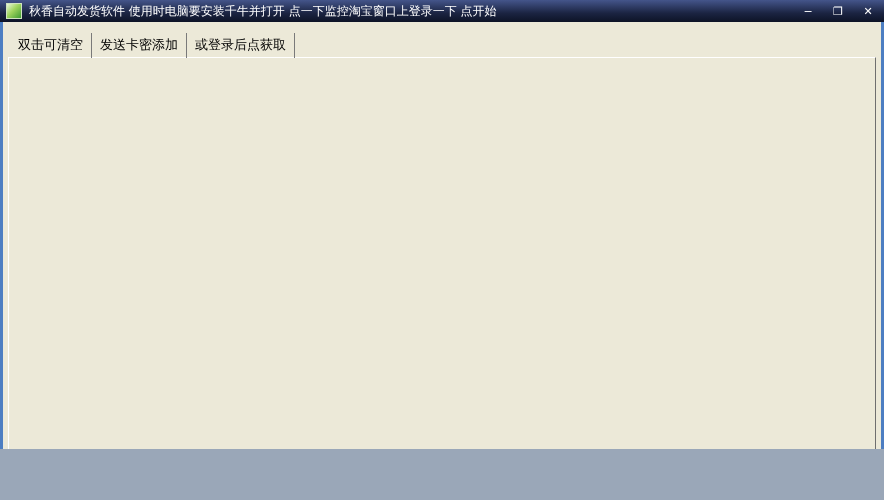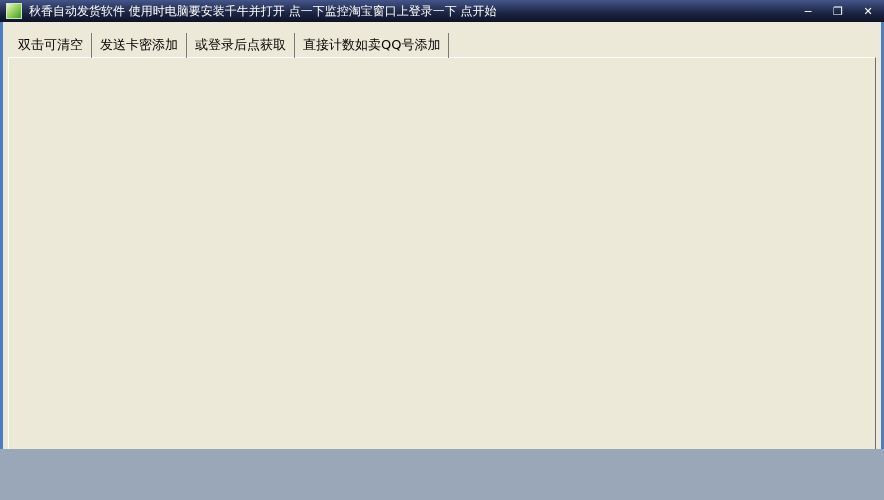--- a/index.html
+++ b/index.html
@@ -142,21 +142,20 @@
     </span>
   </div>
   <div class="border-l"></div>
   <div class="border-r"></div>
 
   <div class="tabbar">
 
   <span class="tab">双击可清空</span>
       <span class="tab">发送卡密添加</span>
       <span class="tab">或登录后点获取</span>
-      <span class="tab">直接计数如卖QQ号添加</span>
     </div>
 
   <div class="page"></div>
 
   <div class="listview">
     <div class="lv-head">
 
     <div class="lv-h">序号</div>
         <div class="lv-h">产品</div>
         <div class="lv-h">方式</div>

